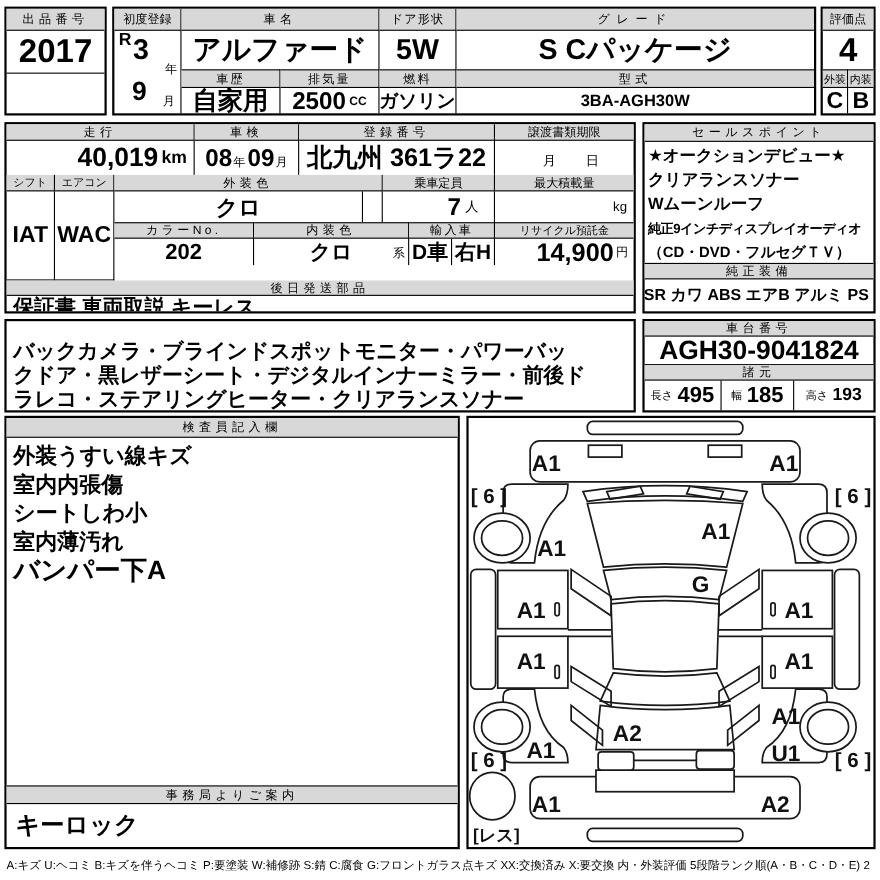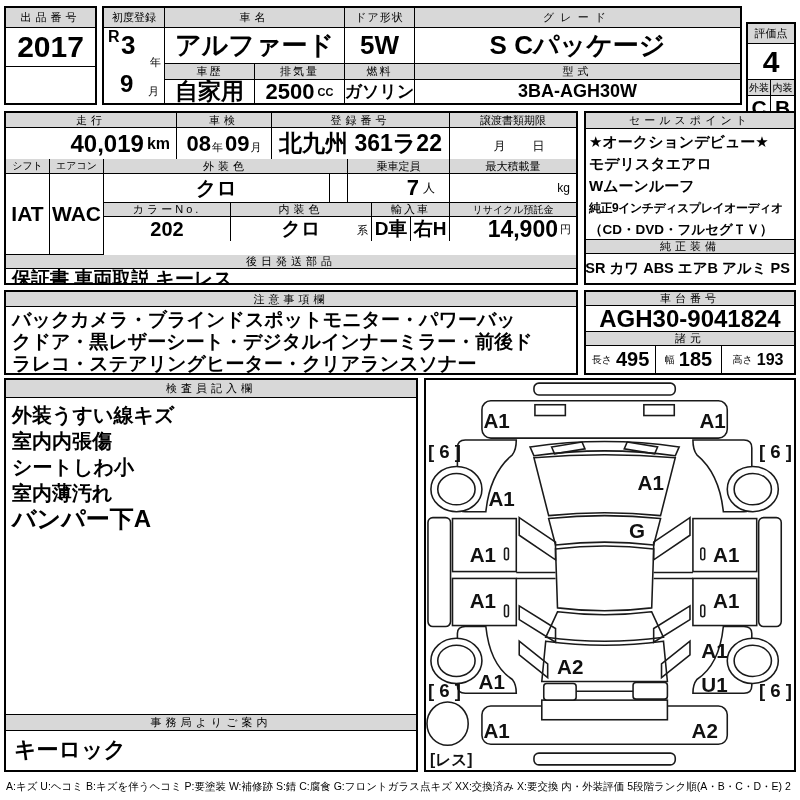--- a/index.html
+++ b/index.html
@@ -49,24 +49,24 @@
   </div>
 
   <div class="hdr bb br" style="left:241px;top:0;width:70px;height:20px;letter-spacing:1px;">ドア形状</div>
   <div class="cell b br" style="left:241px;top:20px;width:70px;height:35px;font-size:26px;">5W</div>
   <div class="hdr bt bb br" style="left:241px;top:55px;width:70px;height:17px;letter-spacing:2px;">燃料</div>
   <div class="cell b br" style="left:241px;top:72px;width:70px;height:23px;font-size:17px;">ガソリン</div>
 
   <div class="hdr bb" style="left:311px;top:0;width:325px;height:20px;letter-spacing:6px;">グレード</div>
   <div class="cell b" style="left:311px;top:20px;width:325px;height:35px;font-size:26px;">S Cパッケージ</div>
   <div class="hdr bt bb" style="left:311px;top:55px;width:325px;height:17px;letter-spacing:4px;">型式</div>
-  <div class="cell b" style="left:311px;top:72px;width:325px;height:23px;font-size:18px;">3BA-AGH30W</div>
-</div>
-
-<div class="box" style="left:746px;top:6px;width:50px;height:99px;margin-top:16px;">
+  <div class="cell b" style="left:311px;top:72px;width:325px;height:23px;font-size:15px;">3BA-AGH30W</div>
+</div>
+
+<div class="box" style="left:746px;top:6px;width:50px;height:99px;">
   <div class="hdr bb" style="left:0;top:0;width:100%;height:20px;letter-spacing:0;">評価点</div>
   <div class="cell b" style="left:0;top:20px;width:100%;height:35px;font-size:30px;">4</div>
   <div class="hdr bt bb br" style="left:0;top:55px;width:23px;height:17px;letter-spacing:0;font-size:10px;">外装</div>
   <div class="hdr bt bb" style="left:23px;top:55px;width:23px;height:17px;letter-spacing:0;font-size:10px;">内装</div>
   <div class="cell b br" style="left:0;top:72px;width:23px;height:23px;font-size:21px;">C</div>
   <div class="cell b" style="left:23px;top:72px;width:23px;height:23px;font-size:21px;">B</div>
 </div>
 
 <div class="box" style="left:4px;top:111px;width:574px;height:174px;">
 
@@ -126,31 +126,30 @@
   </div>
 
   <div class="hdr bb" style="left:0;top:142px;width:570px;height:14px;">後日発送部品</div>
   <div class="cell b" style="left:0;top:156px;width:570px;height:14px;justify-content:flex-start;padding:6px 0 0 6px;font-size:19px;">保証書 車両取説 キーレス</div>
 </div>
 
 <div class="box" style="left:584px;top:111px;width:212px;height:174px;">
   <div class="hdr bb" style="left:0;top:0;width:208px;height:16px;">セールスポイント</div>
   <div class="cell lines b" style="left:0;top:16px;width:208px;height:110px;flex-direction:column;align-items:flex-start;justify-content:flex-start;padding:2px 0 0 3px;">
     <div style="font-size:15px;line-height:22px;">★オークションデビュー★</div>
-    <div style="font-size:15px;line-height:22px;">モデリスタエアロ</div>
+    <div style="font-size:15px;line-height:22px;">クリアランスソナー</div>
     <div style="font-size:15px;line-height:22px;">Wムーンルーフ</div>
     <div style="font-size:12px;line-height:22px;letter-spacing:-0.5px;">純正9インチディスプレイオーディオ</div>
     <div style="font-size:13.5px;line-height:22px;">（CD・DVD・フルセグＴＶ）</div>
   </div>
   <div class="hdr bt bb" style="left:0;top:126px;width:208px;height:15px;">純正装備</div>
   <div class="cell b" style="left:0;top:141px;width:208px;height:29px;font-size:14.5px;">TV SR カワ ABS エアB アルミ PS PW</div>
 </div>
 
 <div class="box" style="left:4px;top:290px;width:574px;height:85px;">
-  <div class="hdr bb" style="left:0;top:0;width:570px;height:15px;">注意事項欄</div>
   <div class="cell lines b" style="left:0;top:15px;width:570px;height:66px;flex-direction:column;align-items:flex-start;justify-content:flex-start;padding:2px 0 0 6px;">
     <div style="font-size:19px;line-height:22px;">バックカメラ・ブラインドスポットモニター・パワーバッ</div>
     <div style="font-size:19px;line-height:22px;">クドア・黒レザーシート・デジタルインナーミラー・前後ド</div>
     <div style="font-size:19px;line-height:22px;">ラレコ・ステアリングヒーター・クリアランスソナー</div>
   </div>
 </div>
 
 <div class="box" style="left:584px;top:290px;width:212px;height:85px;">
   <div class="hdr bb" style="left:0;top:0;width:208px;height:14px;">車台番号</div>
   <div class="cell b bb" style="left:0;top:14px;width:208px;height:26px;font-size:24px;">AGH30-9041824</div>

